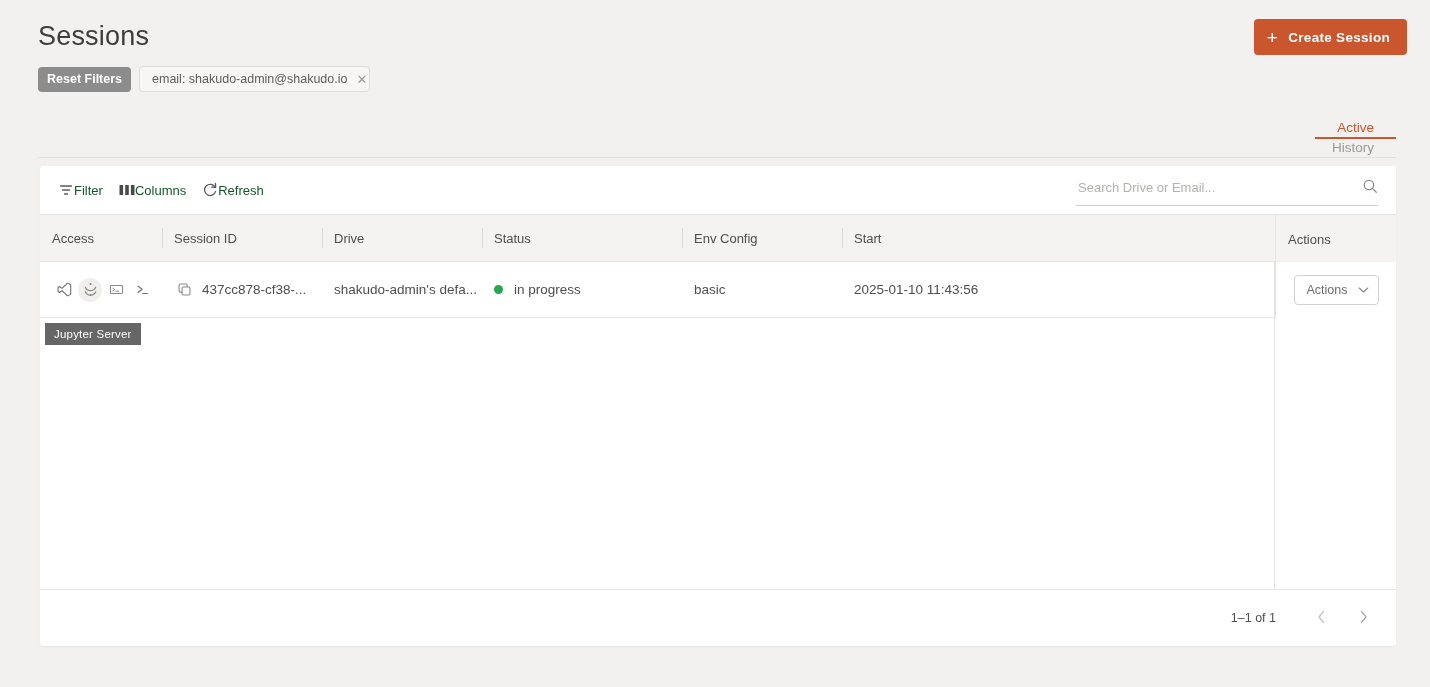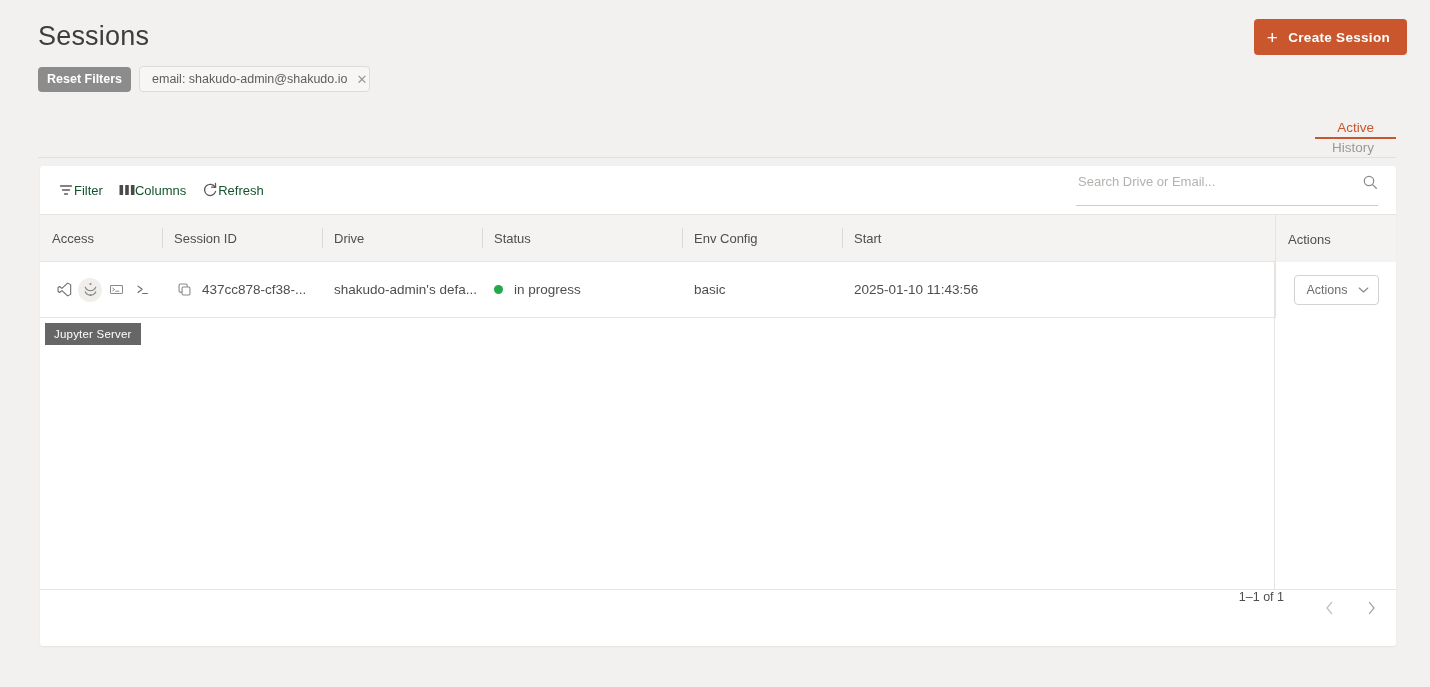--- a/index.html
+++ b/index.html
@@ -89,21 +89,21 @@
     display: flex; align-items: center; gap: 0;
     padding: 5px 8px; border: none; background: none;
     font-family: inherit; font-size: 13px; color: #14532d;
     cursor: pointer; border-radius: 3px;
   }
   .tool-btn svg { display: block; }
 
   .search-wrap {
     position: absolute; right: 18px; top: 8px;
     width: 302px; height: 32px;
-    display: flex; align-items: flex-start;
+    display: flex; align-items: center;
     border-bottom: 1px solid #cfcdca;
   }
   .search-input {
     flex: 1; border: none; outline: none; background: none;
     font-family: inherit; font-size: 13px; color: #3d3d3d;
     padding: 0 2px 4px 2px;
   }
   .search-input::placeholder { color: #b4b2ae; }
   .search-icon { padding-bottom: 4px; }
 
@@ -186,22 +186,22 @@
   .tooltip {
     position: absolute; left: 45px; top: 323px;
     background: #666; color: #fff; border-radius: 0;
     padding: 5px 9px; font-size: 11.5px; letter-spacing: .2px;
     z-index: 20; white-space: nowrap;
   }
 
   
   .tfoot {
     height: 56px; flex: 0 0 56px;
-    display: flex; justify-content: flex-end;
-    padding-right: 6px; gap: 4px; background: #fff;
+    display: flex; align-items: center; justify-content: flex-end;
+    padding-right: 14px; gap: 4px; background: #fff;
   }
   .pg-label { font-size: 12.5px; color: #4e4e4e; margin-right: 22px; }
   .pg-btn {
     width: 38px; height: 38px; border: none; background: none;
     display: flex; align-items: center; justify-content: center;
     cursor: pointer; border-radius: 50%; color: #c3c1be;
   }
   .ellip { overflow: hidden; text-overflow: ellipsis; white-space: nowrap; }
 </style>
 </head>

